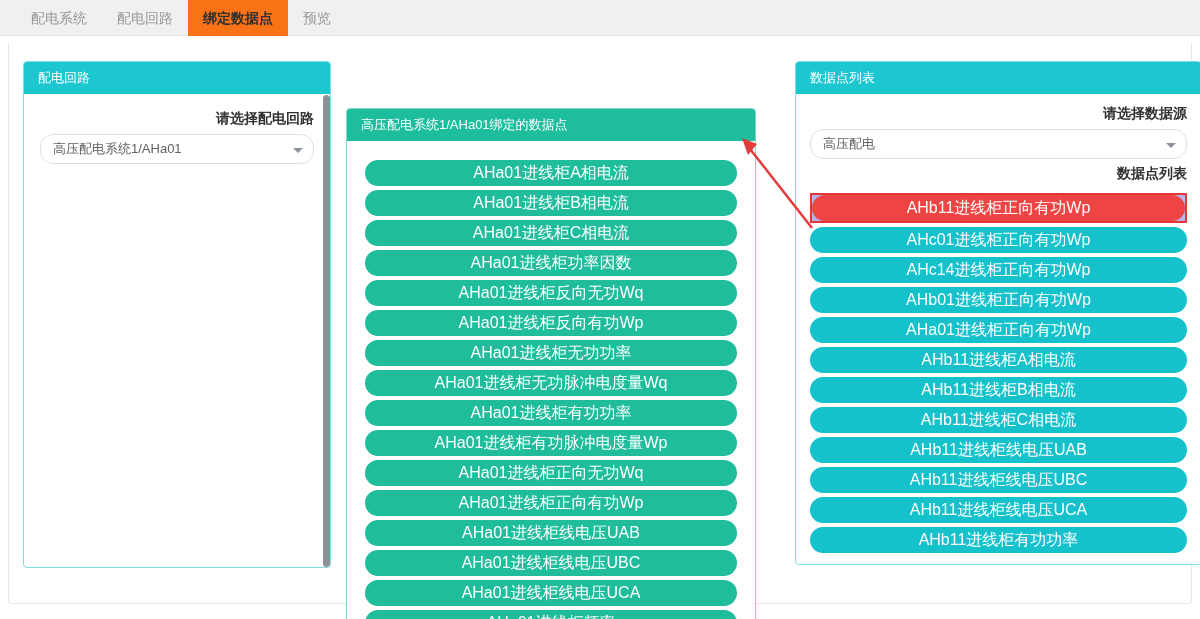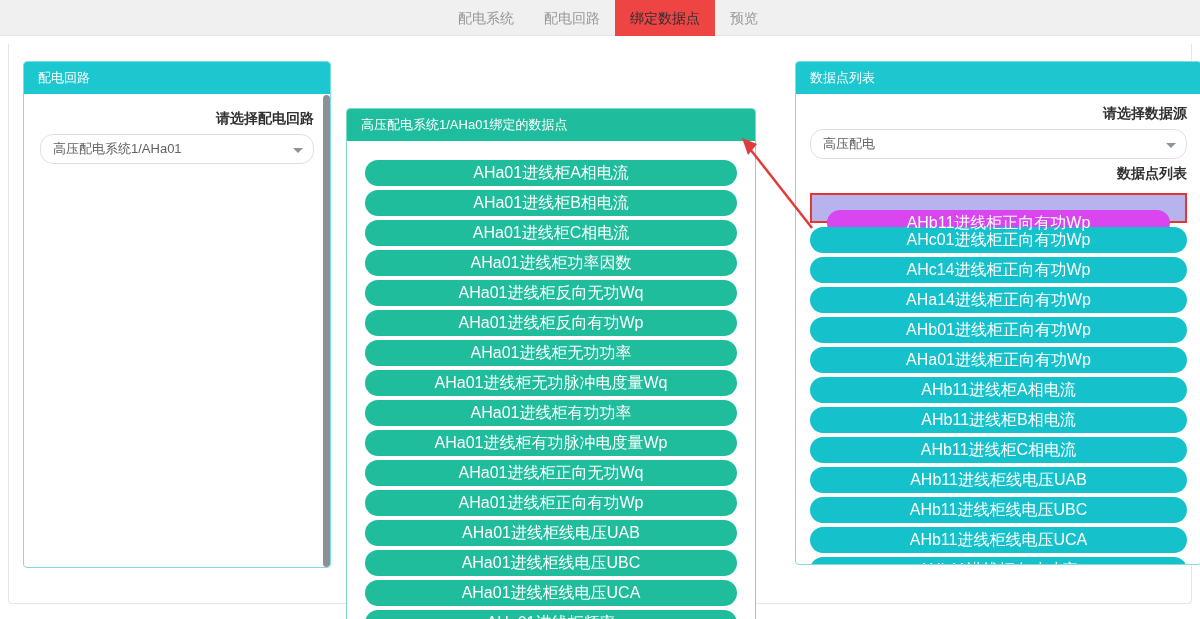--- a/index.html
+++ b/index.html
@@ -2,24 +2,24 @@
 <html><head>
 <meta charset="utf-8">
 <style>
   * { margin:0; padding:0; box-sizing:border-box; }
   html,body { width:1200px; height:619px; background:#fff; overflow:hidden;
               font-family:"Liberation Sans","DejaVu Sans",sans-serif; position:relative; }
 
   
   .tabbar { position:absolute; left:0; top:8; width:1200px; height:36px;
             background:#f0f0f0; border-bottom:1px solid #e4e4e4; }
-  .tabs { display:flex; height:44px; padding-left:16px;justify-content:center; }
+  .tabs { display:flex; height:44px; padding-left:16px; }
   .tab { height:36px; line-height:36px; padding:0 15px; font-size:14px;
          color:#989898; cursor:pointer; white-space:nowrap; }
-  .tab.active { background:#ef4444; color:#2f2f2f; font-weight:normal; }
+  .tab.active { background:#f97316; color:#2f2f2f; font-weight:bold; }
 
   
   .container { position:absolute; left:8px; top:44px; width:1184px; height:560px;
                background:#fff; border:1px solid #e6e6e6; border-top:none;
                border-radius:0 0 4px 4px; }
 
   .panel { position:absolute; background:#fff; border-radius:4px; overflow:hidden; }
   .panel-header { height:32px; line-height:32px; padding-left:14px; color:#fff;
                   font-size:13px; }
 
@@ -51,21 +51,21 @@
            border-top:5px solid #8c939d; }
 
   
   .pill { height:26px; line-height:26px; border-radius:13px; color:#fff; font-size:16px;
           text-align:center; margin-bottom:4px; cursor:pointer; overflow:hidden;
           white-space:nowrap; }
   .pill.green { background:#1fbd9c; }
   .pill.cyan  { background:#15c2cc; }
   .pill-selected-wrap { border:2px solid #e53535; background:#b7b3ec; height:30px;
                         margin-bottom:4px; cursor:pointer; }
-  .pill-selected-wrap .pill { background:#d946ef; margin:15px; }
+  .pill-selected-wrap .pill { background:#ef4444; margin:0; }
 
   
   .arrow-overlay { position:absolute; left:0; top:0; width:1200px; height:619px;
                    pointer-events:none; }
 </style>
 </head>
 <body>
 
 <div class="tabbar">
   <div class="tabs" id="tabs">
@@ -120,21 +120,20 @@
         <div class="value">高压配电</div>
         <span class="caret"></span>
       </div>
       <div class="field-label" style="margin-top:6px;">数据点列表</div>
       <div class="pill-list-right" id="right-pills">
           <div class="pill-selected-wrap">
             <div class="pill">AHb11进线柜正向有功Wp</div>
           </div>
           <div class="pill cyan">AHc01进线柜正向有功Wp</div>
           <div class="pill cyan">AHc14进线柜正向有功Wp</div>
-          <div class="pill cyan">AHa14进线柜正向有功Wp</div>
           <div class="pill cyan">AHb01进线柜正向有功Wp</div>
           <div class="pill cyan">AHa01进线柜正向有功Wp</div>
           <div class="pill cyan">AHb11进线柜A相电流</div>
           <div class="pill cyan">AHb11进线柜B相电流</div>
           <div class="pill cyan">AHb11进线柜C相电流</div>
           <div class="pill cyan">AHb11进线柜线电压UAB</div>
           <div class="pill cyan">AHb11进线柜线电压UBC</div>
           <div class="pill cyan">AHb11进线柜线电压UCA</div>
           <div class="pill cyan">AHb11进线柜有功功率</div>
         </div>

